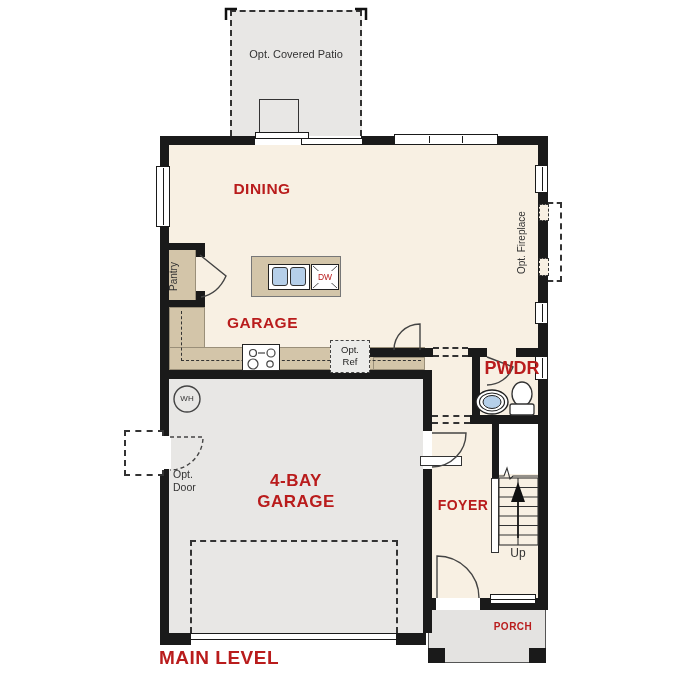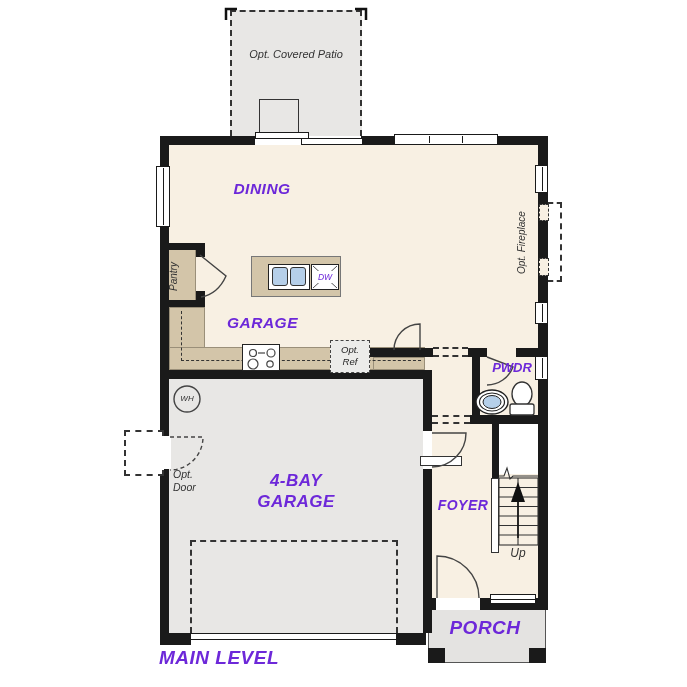--- a/index.html
+++ b/index.html
@@ -1,29 +1,29 @@
 <!DOCTYPE html>
 <html><head>
 <meta charset="utf-8">
 <style>
   html,body{margin:0;padding:0;background:#fff;}
   .canvas{position:relative;width:687px;height:675px;background:#fff;overflow:hidden;
-          font-family:"Liberation Sans",sans-serif;font-style:italic;}
+          font-family:"Liberation Sans",sans-serif;}
   .fill{position:absolute;z-index:1;}
   .tan{position:absolute;background:#d3c5a9;border:1px solid #9a8f79;box-sizing:border-box;z-index:2;}
   .wall{position:absolute;background:#1a1a1a;z-index:3;}
   .gapw{position:absolute;background:#fff;z-index:4;}
   .win{position:absolute;background:#fff;border:1.5px solid #1a1a1a;box-sizing:border-box;z-index:5;}
   .mid-h{position:absolute;left:0;right:0;top:50%;height:1px;background:#1a1a1a;}
   .mid-v{position:absolute;top:1px;bottom:1px;left:50%;width:1px;background:#1a1a1a;}
   .div33{position:absolute;top:1px;bottom:1px;left:33%;width:1px;background:#1a1a1a;}
   .div66{position:absolute;top:1px;bottom:1px;left:66%;width:1px;background:#1a1a1a;}
   .dashbox{position:absolute;box-sizing:border-box;z-index:4;}
   .dline{position:absolute;z-index:2;}
-  .lbl{position:absolute;z-index:8;color:#6d28d9;display:flex;align-items:center;justify-content:center;
+  .lbl{position:absolute;z-index:8;color:#b91c1c;display:flex;align-items:center;justify-content:center;
        text-align:center;white-space:pre-line;line-height:1.25;}
   .vtext{writing-mode:vertical-rl;transform:rotate(180deg);}
   svg.overlay{position:absolute;left:0;top:0;z-index:6;pointer-events:none;}
   .b{font-weight:bold;}
 </style>
 </head>
 <body>
 
 <div class="canvas">
 
@@ -169,27 +169,27 @@
       <line x1="518" y1="538" x2="518" y2="500" stroke="#111" stroke-width="1.6"></line>
       <polygon points="518,482 511,502 525,502" fill="#111"></polygon>
     </g>
   </svg>
 
   <div class="lbl" style="left:240px;top:47px;width:112px;height:15px;font-size:11px;color:#333;">Opt. Covered Patio</div>
   <div class="lbl b" style="left:222px;top:180px;width:80px;height:18px;font-size:15.5px;letter-spacing:.5px;">DINING</div>
   <div class="lbl b" style="left:215px;top:314px;width:95px;height:18px;font-size:15.5px;letter-spacing:.5px;">GARAGE</div>
   <div class="lbl vtext" style="left:167px;top:252px;width:14px;height:50px;font-size:10px;color:#333;">Pantry</div>
   <div class="lbl vtext" style="left:516px;top:198px;width:13px;height:90px;font-size:10px;color:#333;">Opt. Fireplace</div>
-  <div class="lbl b" style="left:484px;top:360px;width:56px;height:16px;font-size:13px;">PWDR</div>
+  <div class="lbl b" style="left:484px;top:360px;width:56px;height:16px;font-size:18px;">PWDR</div>
   <div class="lbl" style="left:331px;top:342px;width:38px;height:28px;font-size:9.5px;color:#222;z-index:9;">Opt.
 Ref</div>
   <div class="lbl" style="left:315px;top:271px;width:20px;height:12px;font-size:8.5px;background:#fff;z-index:9;">DW</div>
   <div class="lbl" style="left:176px;top:393px;width:22px;height:12px;font-size:8px;color:#333;">WH</div>
   <div class="lbl" style="left:173px;top:466px;width:40px;height:30px;font-size:10.5px;color:#333;justify-content:flex-start;text-align:left;">Opt.
 Door</div>
   <div class="lbl b" style="left:248px;top:468px;width:96px;height:46px;font-size:17px;letter-spacing:.5px;">4-BAY
 GARAGE</div>
   <div class="lbl b" style="left:432px;top:497px;width:62px;height:18px;font-size:14px;letter-spacing:.5px;">FOYER</div>
   <div class="lbl" style="left:503px;top:546px;width:30px;height:15px;font-size:12px;color:#333;">Up</div>
-  <div class="lbl b" style="left:459px;top:619px;width:52px;height:17px;font-size:19px;letter-spacing:.5px;">PORCH</div>
+  <div class="lbl b" style="left:487px;top:619px;width:52px;height:17px;font-size:10px;letter-spacing:.5px;">PORCH</div>
   <div class="lbl b" style="left:159px;top:646px;width:170px;height:24px;font-size:19px;justify-content:flex-start;text-align:left;letter-spacing:.5px;">MAIN LEVEL</div>
 
 </div>
 
 </body></html>

